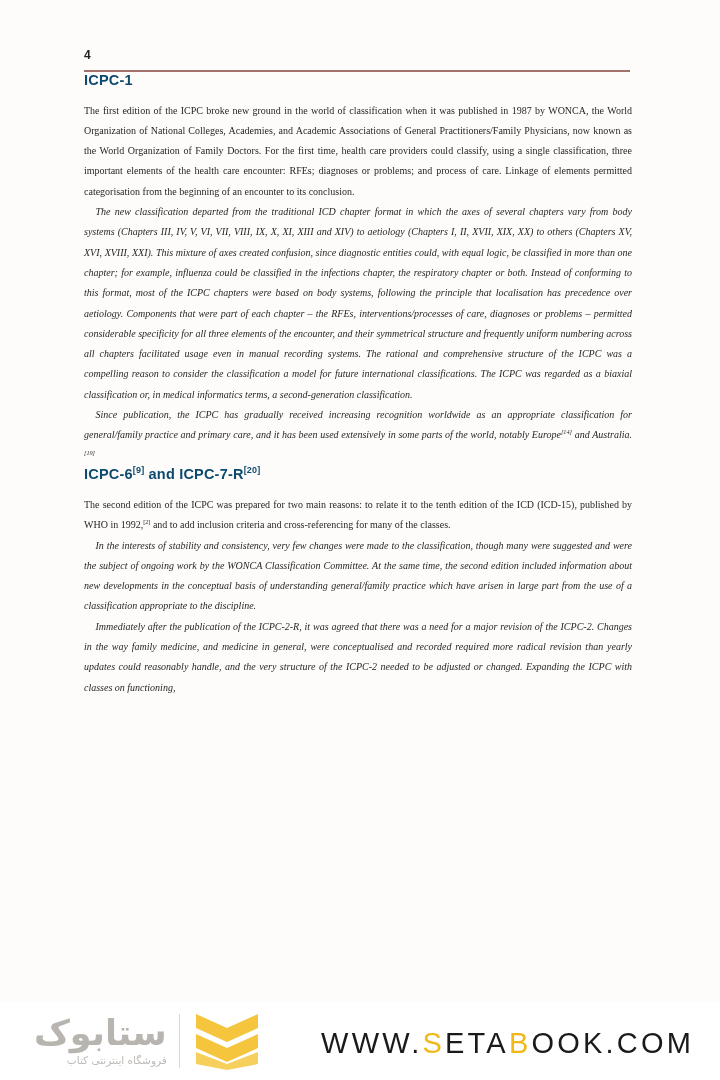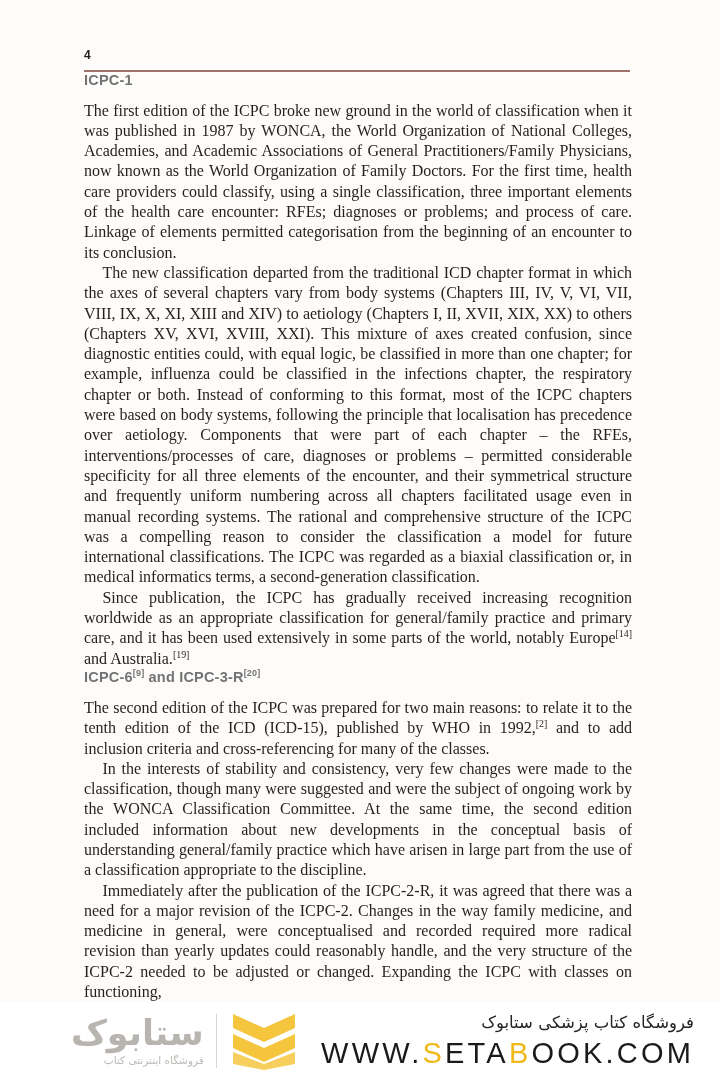--- a/index.html
+++ b/index.html
@@ -58,45 +58,45 @@
     background: #9c6a63;
     opacity: 0.95;
   }
 
   
   h2.section-heading {
     font-family: "Liberation Sans", sans-serif;
     font-size: 14.5px;
     font-weight: bold;
     letter-spacing: 0.2px;
-    color: #737373;
+    color: #0c4a6e;
     margin: 0;
     padding: 0;
   }
   .h-icpc1 { margin-top: 24px; }
   .h-icpc2 { margin-top: 26px; }
   h2.section-heading sup {
     font-size: 0.62em;
     vertical-align: super;
     line-height: 0;
   }
 
   
   p.body-text {
     margin: 0;
-    font-size: 16px;
+    font-size: 10px;
     line-height: 20.3px;
     text-align: justify;
     text-justify: inter-word;
     hyphens: manual;
     color: #241f1c;
     text-rendering: optimizeLegibility;
   }
   p.body-text.first-para { margin-top: 13px; }
-  p.body-text.indent { text-indent: 1.15em; }
+  p.body-text.indent { text-indent: 1.15em; font-style: italic; }
   p.body-text sup {
     font-size: 0.62em;
     vertical-align: super;
     line-height: 0;
   }
 
   
   .clip-tail {
     max-height: 121px;
     overflow: hidden;
@@ -128,21 +128,20 @@
     height: 60px;
   }
   .brand-fa-main {
     font-family: "DejaVu Sans", sans-serif;
     direction: rtl;
     font-size: 35px;
     font-weight: bold;
     color: #b8b4b0;
     line-height: 1.02;
     letter-spacing: -1px;
-    margin-left: 37px;
   }
   .brand-fa-sub {
     font-family: "DejaVu Sans", sans-serif;
     direction: rtl;
     font-size: 10.5px;
     color: #bdb9b5;
     margin-top: 2px;
     letter-spacing: 0.2px;
   }
   .brand-divider {
@@ -194,21 +193,21 @@
     <div class="head-rule"></div>
 
     <h2 class="section-heading h-icpc1">ICPC-1</h2>
 
     <p class="body-text first-para">The first edition of the ICPC broke new ground in the world of classification when it was published in 1987 by WONCA, the World Organization of National Colleges, Academies, and Academic Associations of General Practitioners/Family Physicians, now known as the World Organization of Family Doctors. For the first time, health care providers could classify, using a single classification, three important elements of the health care encounter: RFEs; diagnoses or problems; and process of care. Linkage of elements permitted categorisation from the beginning of an encounter to its conclusion.</p>
 
     <p class="body-text indent">The new classification departed from the traditional ICD chapter format in which the axes of several chapters vary from body systems (Chapters III, IV, V, VI, VII, VIII, IX, X, XI, XIII and XIV) to aetiology (Chapters I, II, XVII, XIX, XX) to others (Chapters XV, XVI, XVIII, XXI). This mixture of axes created confusion, since diagnostic entities could, with equal logic, be classified in more than one chapter; for example, influenza could be classified in the infections chapter, the respiratory chapter or both. Instead of conforming to this format, most of the ICPC chapters were based on body systems, following the principle that localisation has precedence over aetiology. Components that were part of each chapter – the RFEs, interventions/processes of care, diagnoses or problems – permitted considerable specificity for all three elements of the encounter, and their symmetrical structure and frequently uniform numbering across all chapters facilitated usage even in manual recording systems. The rational and comprehensive structure of the ICPC was a compelling reason to consider the classification a model for future international classifications. The ICPC was regarded as a biaxial classification or, in medical informatics terms, a second-generation classification.</p>
 
     <p class="body-text indent"><span>Since publication, the ICPC has gradually received increasing recognition worldwide as an appropriate classification for general/family practice and primary care, and it has been used extensively in some parts of the world, notably Europe</span><sup>[14]</sup><span> and Australia.</span><sup>[19]</sup></p>
 
-    <h2 class="section-heading h-icpc2"><span>ICPC-6</span><sup>[9]</sup><span> and ICPC-3-R</span><sup>[20]</sup></h2>
+    <h2 class="section-heading h-icpc2"><span>ICPC-6</span><sup>[9]</sup><span> and ICPC-7-R</span><sup>[20]</sup></h2>
 
     <p class="body-text first-para"><span>The second edition of the ICPC was prepared for two main reasons: to relate it to the tenth edition of the ICD (ICD-15), published by WHO in 1992,</span><sup>[2]</sup><span> and to add inclusion criteria and cross-referencing for many of the classes.</span></p>
 
     <p class="body-text indent">In the interests of stability and consistency, very few changes were made to the classification, though many were suggested and were the subject of ongoing work by the WONCA Classification Committee. At the same time, the second edition included information about new developments in the conceptual basis of understanding general/family practice which have arisen in large part from the use of a classification appropriate to the discipline.</p>
 
     <div class="clip-tail">
       <p class="body-text indent">Immediately after the publication of the ICPC-2-R, it was agreed that there was a need for a major revision of the ICPC-2. Changes in the way family medicine, and medicine in general, were conceptualised and recorded required more radical revision than yearly updates could reasonably handle, and the very structure of the ICPC-2 needed to be adjusted or changed. Expanding the ICPC with classes on functioning,</p>
     </div>
 
   </div>
@@ -227,17 +226,16 @@
     <div class="brand-divider"></div>
 
     <svg class="chevron-logo" viewBox="0 0 66 58" aria-hidden="true">
       <polygon points="2,2 33,16 64,2 64,16 33,30 2,16" fill="#f5c53d"></polygon>
       <polygon points="2,22 33,36 64,22 64,36 33,50 2,36" fill="#f5c53d"></polygon>
       <polygon points="2,40 33,52 64,40 64,52 33,58 2,52" fill="#f7cf5c"></polygon>
     </svg>
   </div>
 
   <div class="footer-right">
-    <div class="footer-fa">فروشگاه کتاب پزشکی ستابوک</div>
     <div class="footer-url"><span>WWW.</span><span class="hl">S</span><span>ETA</span><span class="hl">B</span><span>OOK.COM</span></div>
   </div>
 
 </div>
 
 </body></html>

